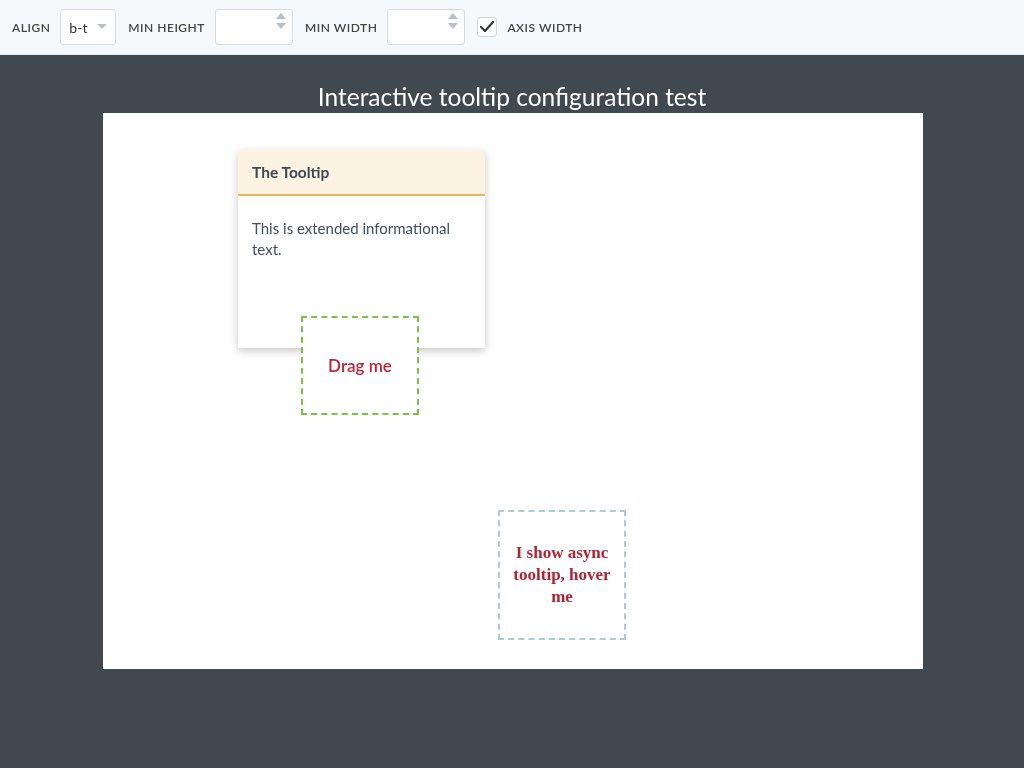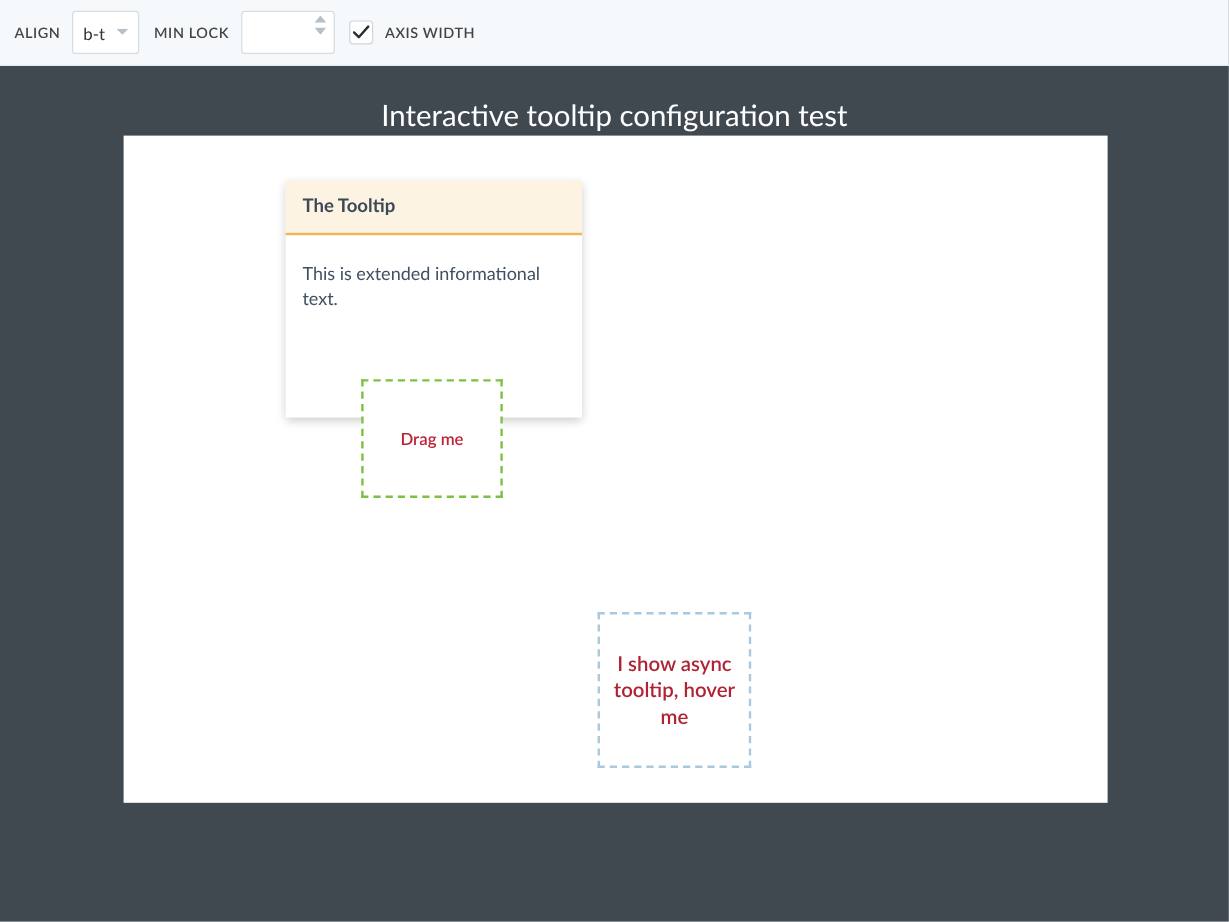--- a/index.html
+++ b/index.html
@@ -52,28 +52,29 @@
     position: absolute; left: 103px; top: 113px; width: 820px; height: 556px;
     background: #fff;
   }
 
   
   .dragbox {
     position: absolute; left: 198px; top: 203px; width: 118px; height: 99px;
     border: 2px dashed #7bc143; background: #fff;
     display: flex; align-items: center; justify-content: center;
   }
-  .dragbox span { color: #c02336; font-size: 14px; font-weight: 600; }
+  .dragbox span { color: #c02336; font-size: 17px; font-weight: 600; }
 
   
   .hoverbox {
     position: absolute; left: 395px; top: 397px; width: 128px; height: 130px;
     border: 2px dashed #a9c9df; background: #fff;
     display: flex; align-items: center; justify-content: center; text-align: center;
     padding: 4px;
+    font-family: Liberation Serif, serif;
   }
   .hoverbox span { color: #b02334; font-size: 17px; font-weight: 600; line-height: 1.3; }
 
   
   .tooltip {
     position: absolute; left: 135px; top: 37px; width: 247px; height: 198px;
     background: #fff; box-shadow: 0 3px 8px rgba(0,0,0,0.22);
   }
   .tooltip-header {
     height: 46px; background: #fdf3e3; border-bottom: 2px solid #f0b655;
@@ -98,23 +99,41 @@
     <div class="select">
       <span>b-t</span>
       <span class="chev">
         <svg width="10" height="6" viewBox="0 0 10 6">
             <path d="M0 0 L5 5 L10 0 Z" fill="#b7c0c7"></path>
           </svg>
       </span>
     </div>
   </div>
 
+  <div class="field-wrap">
+    <span class="tlabel">MIN HEIGHT</span>
+    <div class="numbox">
+      <input type="text" value="" style="">
+      <div class="spin">
+        <span>
+          <svg width="10" height="6" viewBox="0 0 10 6">
+              <path d="M5 0 L10 6 L0 6 Z" fill="#b7c0c7"></path>
+            </svg>
+        </span>
+        <span>
+          <svg width="10" height="6" viewBox="0 0 10 6">
+              <path d="M0 0 L10 0 L5 6 Z" fill="#b7c0c7"></path>
+            </svg>
+        </span>
+      </div>
+    </div>
+  </div>
 
   <div class="field-wrap">
-    <span class="tlabel">MIN LOCK</span>
+    <span class="tlabel">MIN WIDTH</span>
     <div class="numbox">
       <input type="text" value="" style="">
       <div class="spin">
         <span>
           <svg width="10" height="6" viewBox="0 0 10 6">
               <path d="M5 0 L10 6 L0 6 Z" fill="#b7c0c7"></path>
             </svg>
         </span>
         <span>
           <svg width="10" height="6" viewBox="0 0 10 6">

